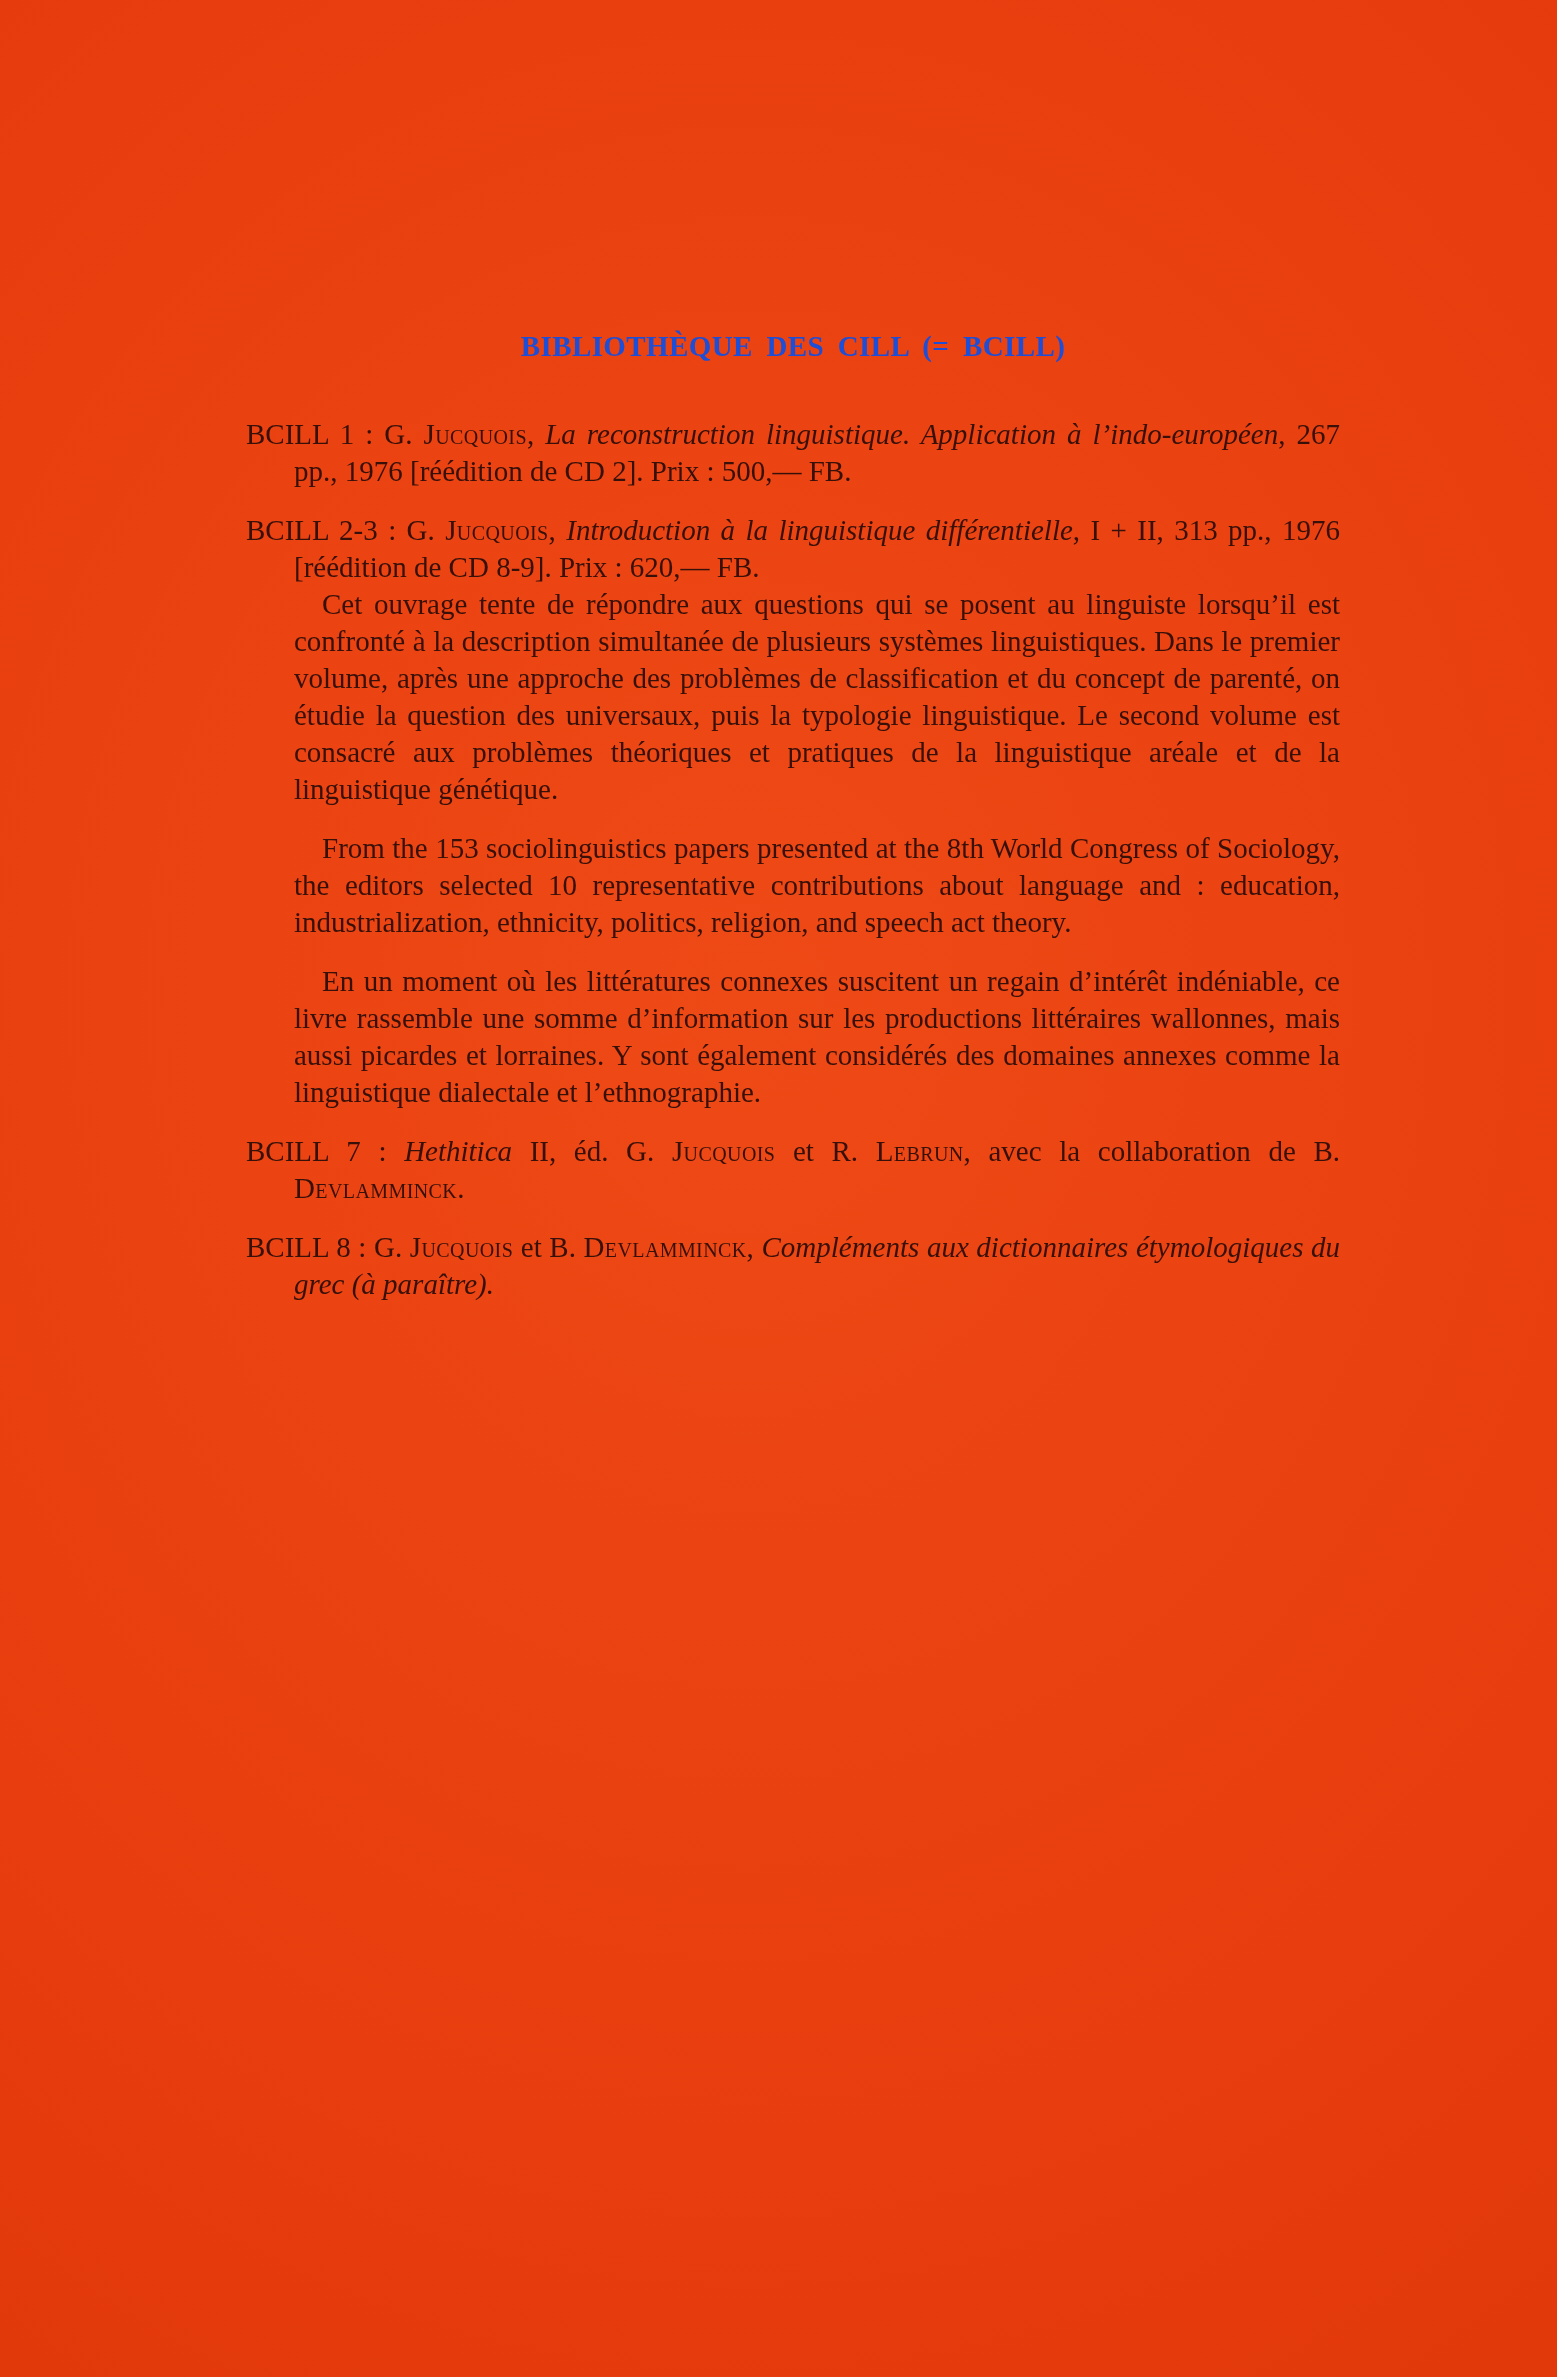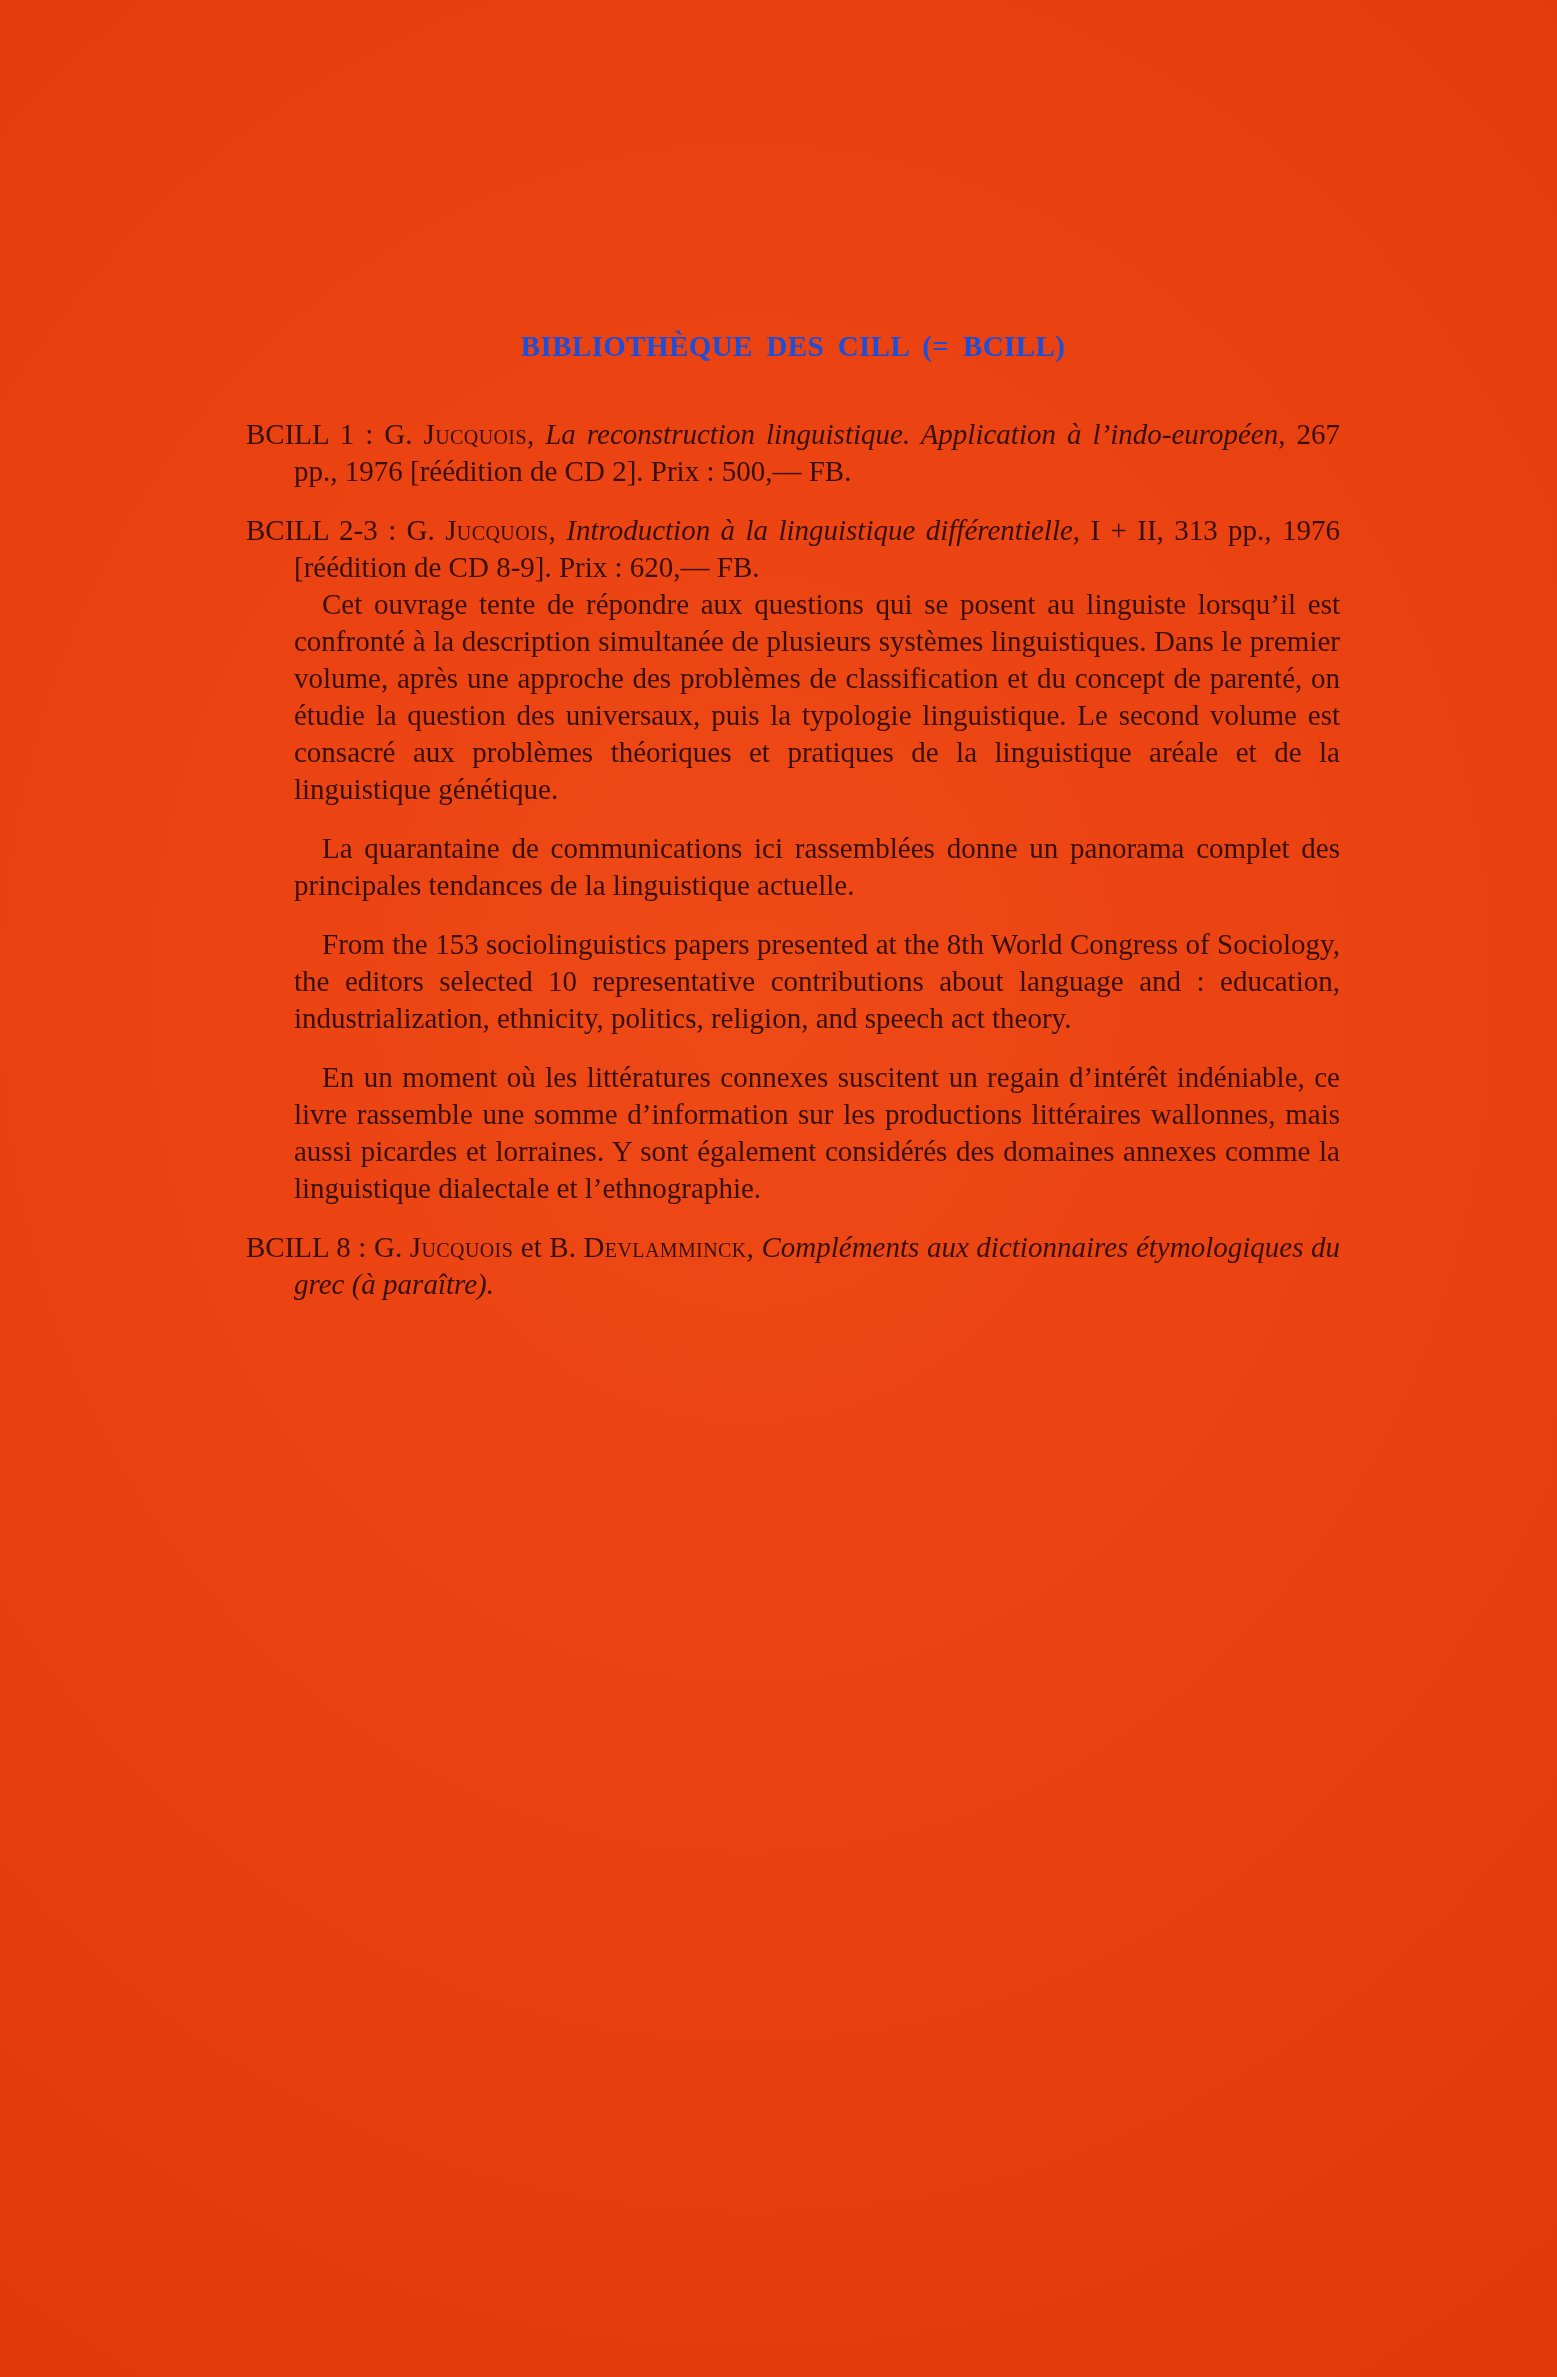--- a/index.html
+++ b/index.html
@@ -61,26 +61,28 @@
   <h1 class="title">BIBLIOTHÈQUE DES CILL (= BCILL)</h1>
   <div class="entries">
       <div class="entry">
         <p class="citation">BCILL 1 : G. <span class="seg-sc">Jucquois</span>, <span class="seg-i">La reconstruction linguistique. Application à l’indo-européen</span>, 267 pp., 1976 [réédition de CD 2]. Prix : 500,— FB.</p>
       </div>
       <div class="entry">
         <p class="citation">BCILL 2-3 : G. <span class="seg-sc">Jucquois</span>, <span class="seg-i">Introduction à la linguistique différentielle</span>, I + II, 313 pp., 1976 [réédition de CD 8-9]. Prix : 620,— FB.</p>
         <p class="desc">Cet ouvrage tente de répondre aux questions qui se posent au linguiste lorsqu’il est confronté à la description simultanée de plusieurs systèmes linguistiques. Dans le premier volume, après une approche des problèmes de classification et du concept de parenté, on étudie la question des universaux, puis la typologie linguistique. Le second volume est consacré aux problèmes théoriques et pratiques de la linguistique aréale et de la linguistique génétique.</p>
       </div>
       <div class="entry">
-        <p class="desc">La quarantaine de communications ici rassemblées donne un panorama complet des principales tendances de la linguistique actuelle.</p>
       </div>
       <div class="entry">
         <p class="desc">From the 153 sociolinguistics papers presented at the 8th World Congress of Sociology, the editors selected 10 representative contributions about language and : education, industrialization, ethnicity, politics, religion, and speech act theory.</p>
       </div>
       <div class="entry">
         <p class="desc">En un moment où les littératures connexes suscitent un regain d’intérêt indéniable, ce livre rassemble une somme d’information sur les productions littéraires wallonnes, mais aussi picardes et lorraines. Y sont également considérés des domaines annexes comme la linguistique dialectale et l’ethnographie.</p>
+      </div>
+      <div class="entry">
+        <p class="citation">BCILL 7 : <span class="seg-i">Hethitica</span> II, éd. G. <span class="seg-sc">Jucquois</span> et R. <span class="seg-sc">Lebrun</span>, avec la collaboration de B. <span class="seg-sc">Devlamminck</span>.</p>
       </div>
       <div class="entry">
         <p class="citation">BCILL 8 : G. <span class="seg-sc">Jucquois</span> et B. <span class="seg-sc">Devlamminck</span>, <span class="seg-i">Compléments aux dictionnaires étymologiques du grec</span><span class="seg-i"> (à paraître).</span></p>
       </div>
     </div>
 </div>
 
 
 </body></html>

